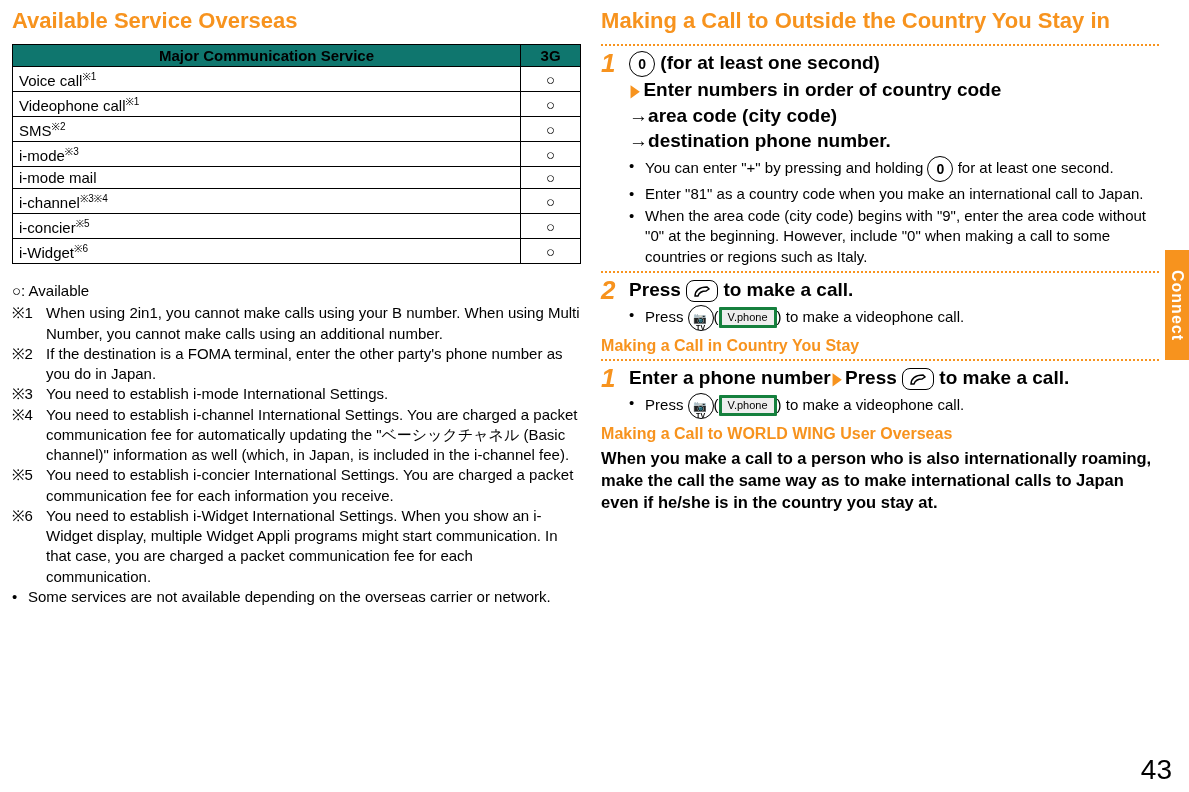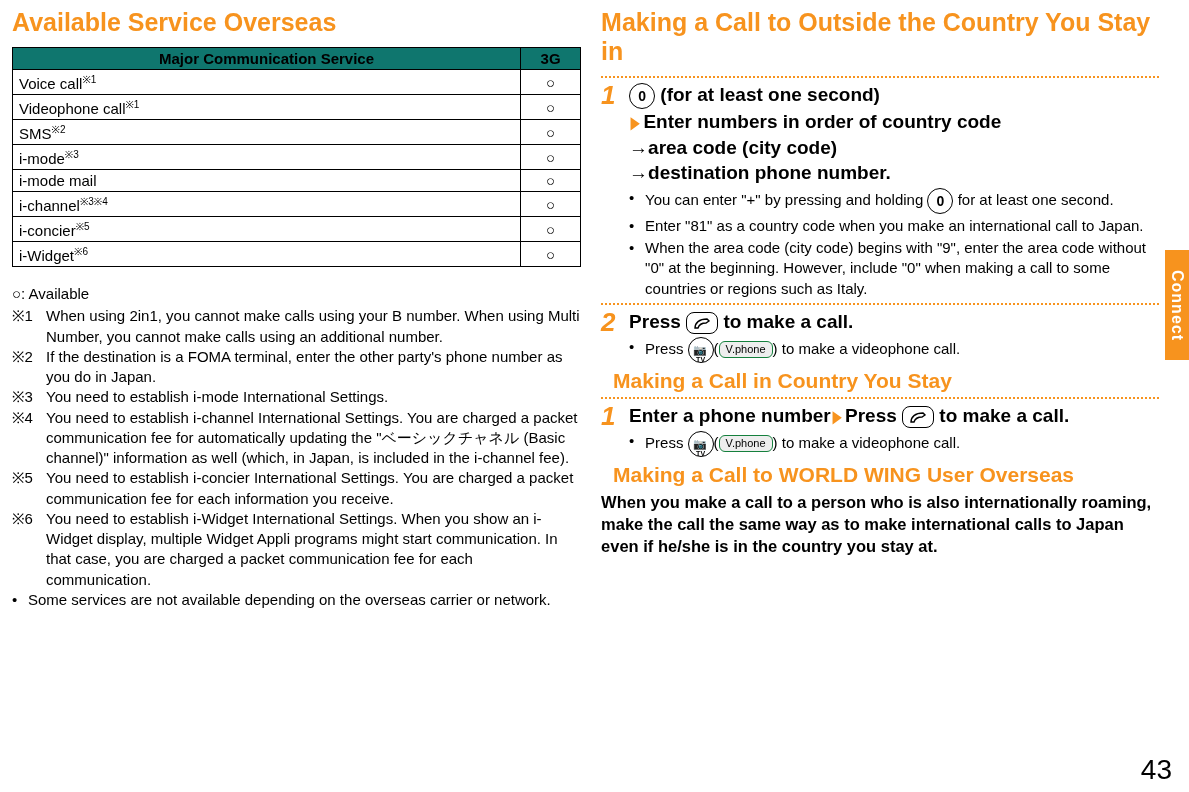--- a/index.html
+++ b/index.html
@@ -20,29 +20,29 @@
     gap: 20px;
   }
   .col {
     flex: 1;
     min-width: 0;
   }
   .col-left { flex: 1.02; }
   .col-right { flex: 1; }
   h1.section {
     color: #f7931e;
-    font-size: 25px;
+    font-size: 22px;
     font-weight: bold;
     margin: 0 0 10px 0;
   }
   h2.orange {
     color: #f7931e;
-    font-size: 21px;
-    font-weight: bold;
-    margin: 6px 0 4px 12px;
+    font-size: 16px;
+    font-weight: bold;
+    margin: 6px 0 4px 0;
   }
   table {
     border-collapse: collapse;
     width: 100%;
     margin-bottom: 6px;
   }
   th, td {
     border: 1px solid #000;
     padding: 2px 6px;
     font-size: 15px;
@@ -114,22 +114,22 @@
     background:#fff;
   }
   .keycap.round {
     border-radius: 50%;
     width: 26px; height:26px; min-width:26px;
     padding:0;
     line-height:24px;
   }
   .pilllabel {
     display:inline-block;
-    border:1px solid #15803d;
-    border-radius:6px;
+    border:3px solid #15803d;
+    border-radius:1px;
     background:#eee;
     font-size:11px;
     padding:0 6px;
     vertical-align:middle;
   }
   .side-tab {
     position: absolute;
     right: 0;
     top: 250px;
     width: 24px;

